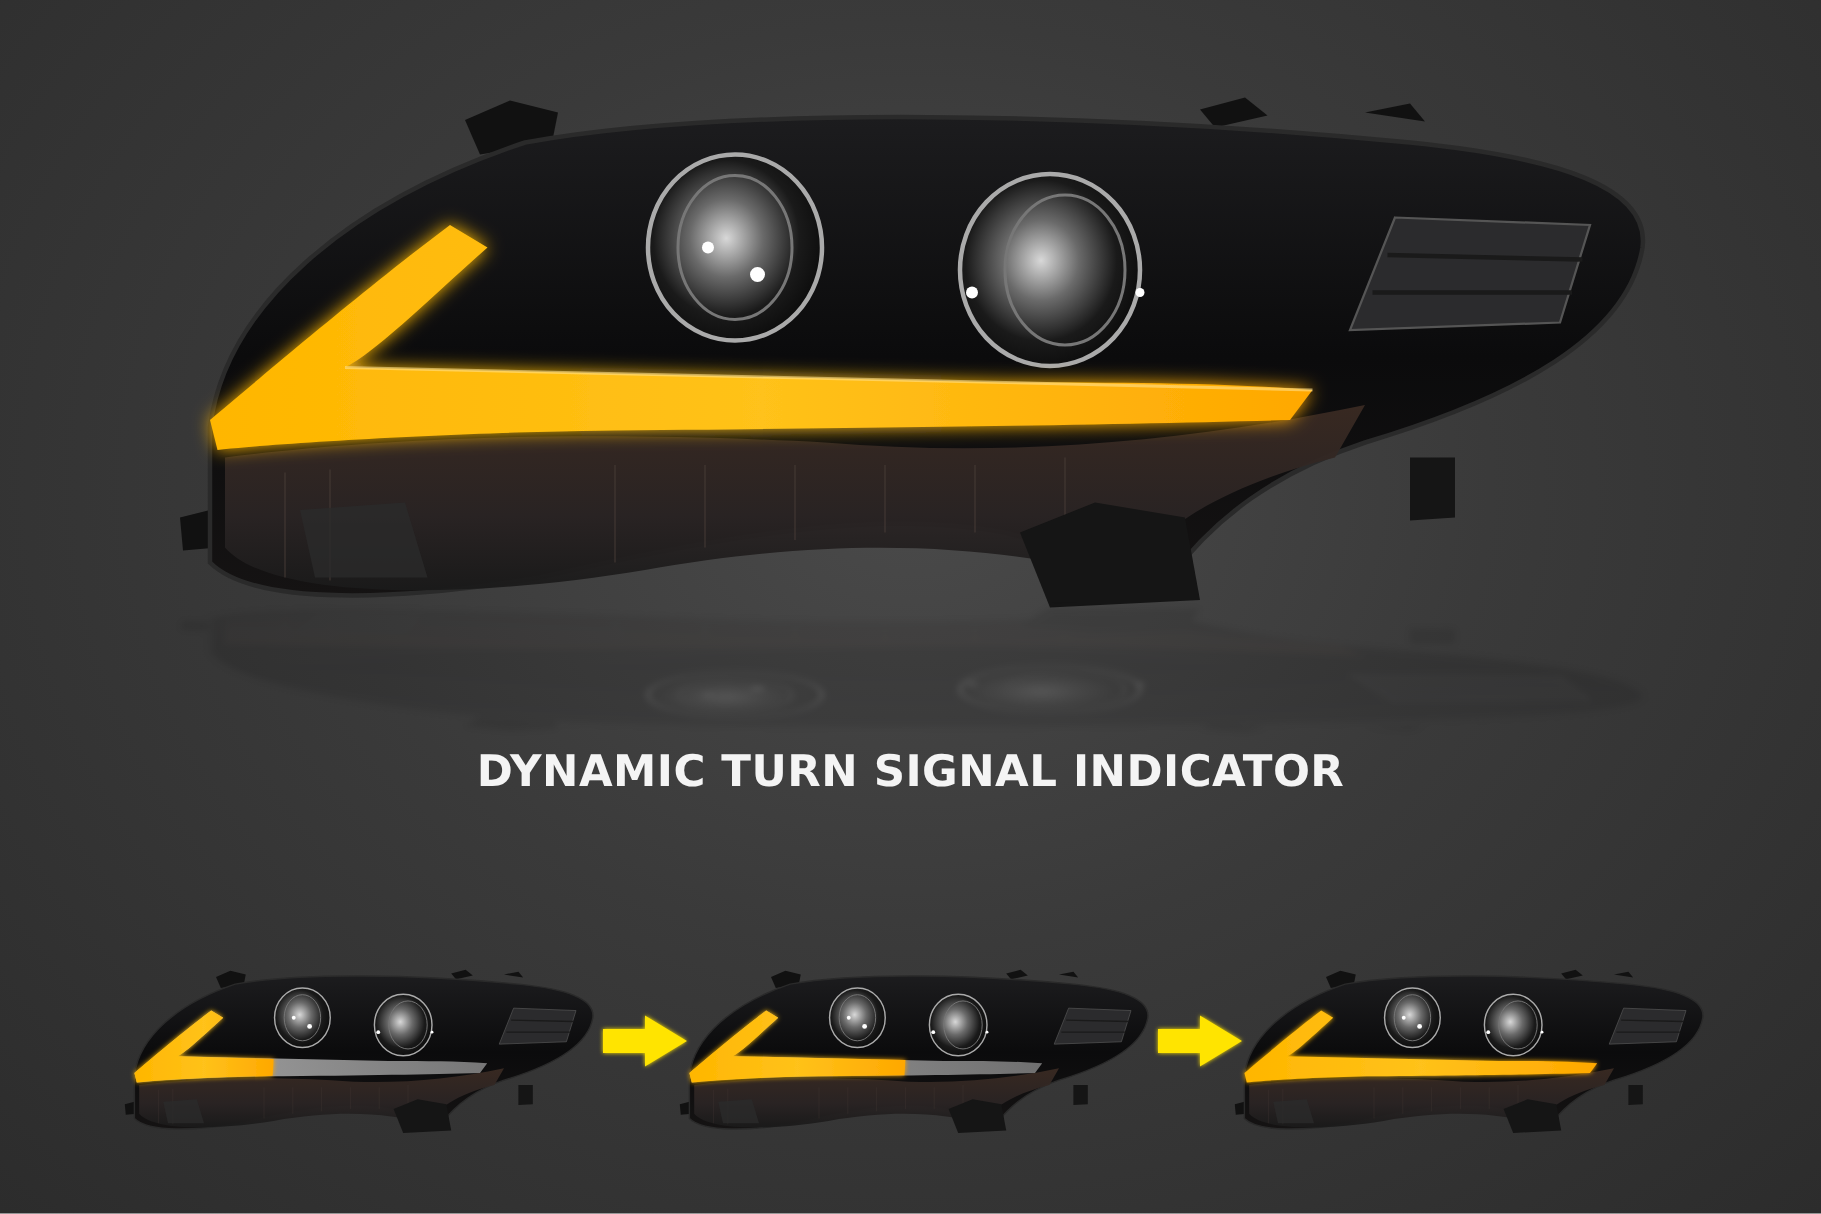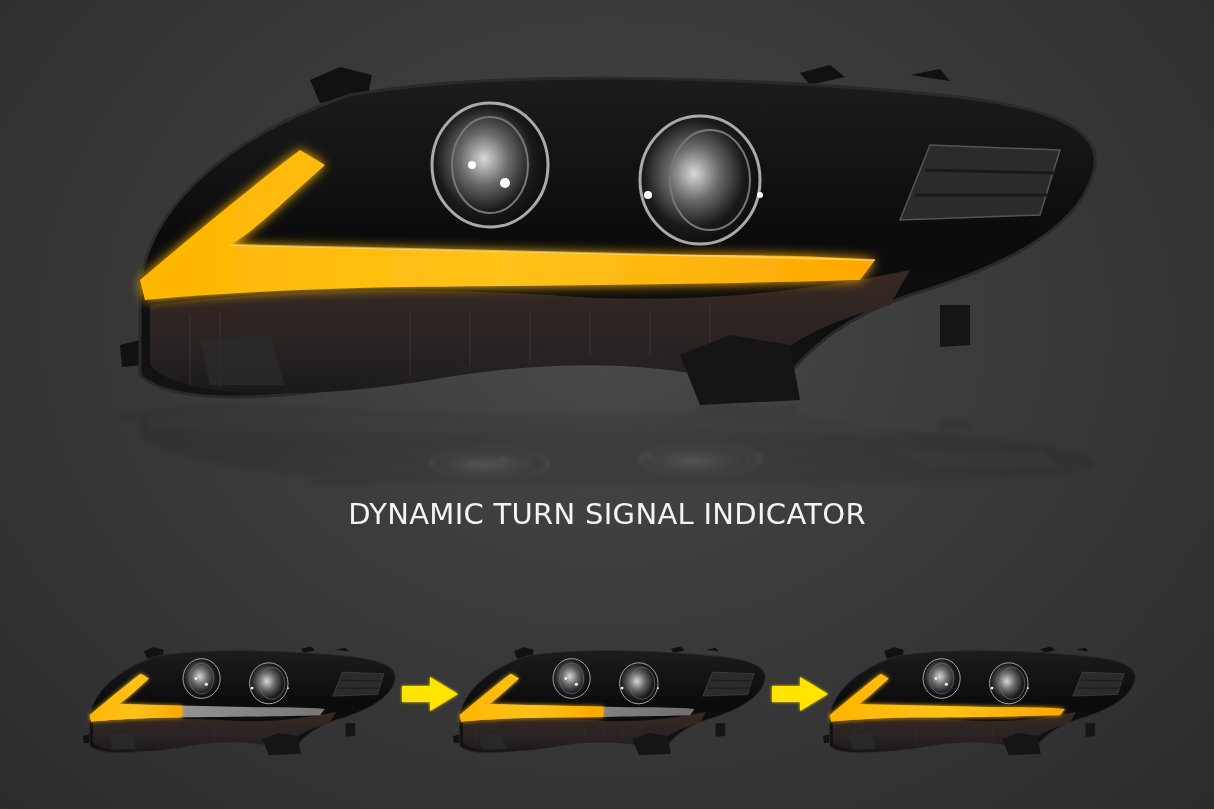--- a/index.html
+++ b/index.html
@@ -8,21 +8,21 @@
     background: radial-gradient(ellipse at 50% 40%, #4a4a4a 0%, #3a3a3a 45%, #2c2c2c 100%);
     font-family: "DejaVu Sans", "Liberation Sans", sans-serif;
   }
   .stage { position: absolute; inset: 0; }
   .hero { position: absolute; left: 110px; top: 55px; width: 1000px; height: 370px; }
   .hero svg { width: 100%; height: 100%; display: block; }
   .reflection { position: absolute; left: 110px; top: 400px; width: 1000px; height: 90px; opacity: 0.13; transform: scaleY(-1); filter: blur(2px); }
   .reflection svg { width: 100%; height: 100%; }
   .caption {
     position: absolute; left: 0; right: 0; top: 497px; text-align: center;
-    color: #f4f4f4; font-size: 29px; letter-spacing: 0.3px; font-weight: 400;
+    color: #f4f4f4; font-size: 29px; letter-spacing: 0.3px; font-weight: 700;
     font-family: "DejaVu Sans", sans-serif;
   }
   .frame { position: absolute; top: 0; width: 320px; height: 125px; }
   .frame svg { width: 100%; height: 100%; display: block; }
   .arrow { position: absolute; top: 676px; width: 60px; height: 36px; }
   .arrow svg { width: 100%; height: 100%; display: block; overflow: visible; }
 </style>
 </head>
 <body>
 

